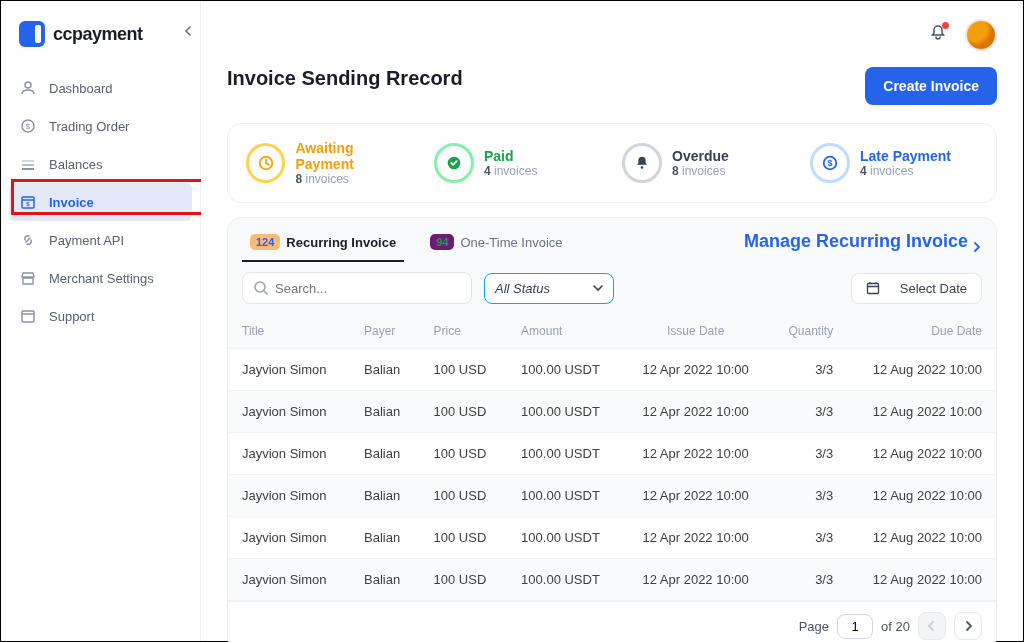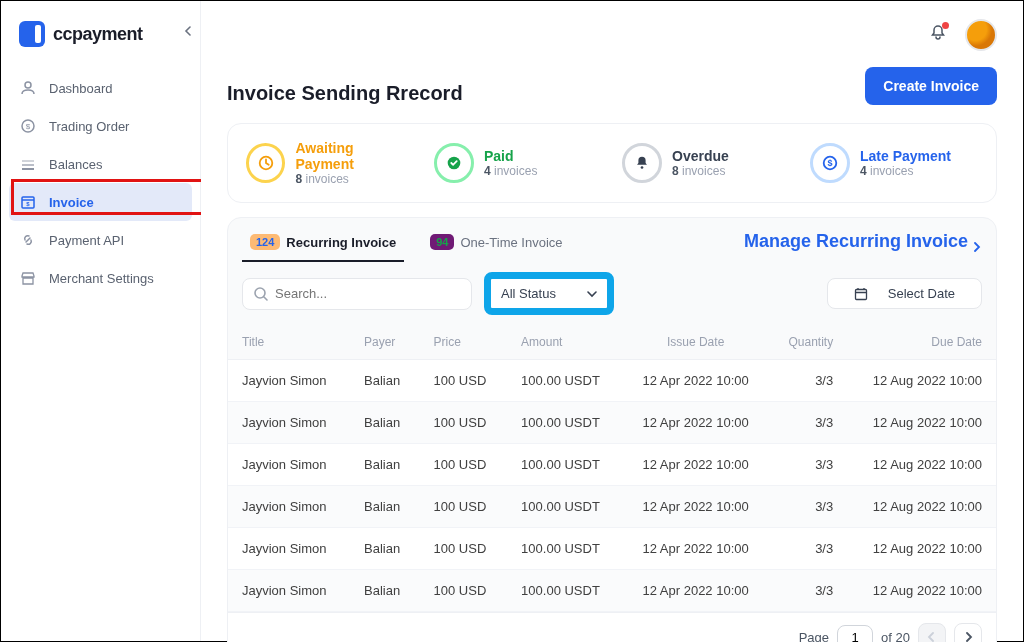--- a/index.html
+++ b/index.html
@@ -26,21 +26,21 @@
 .main { flex: 1; padding: 18px 26px 10px; background: #fff; position: relative; }
 .topbar { position: absolute; right: 26px; top: 18px; display: flex; align-items: center; gap: 18px; }
 .flag { width: 24px; height: 16px; background: linear-gradient(#012169,#012169); position: relative; border-radius: 2px; overflow: hidden; }
 .flag::before, .flag::after { content:''; position:absolute; inset:0; }
 .flag::before { background: linear-gradient(to bottom right, transparent 42%, #fff 42%, #fff 58%, transparent 58%), linear-gradient(to bottom left, transparent 42%, #fff 42%, #fff 58%, transparent 58%); }
 .flag::after { background: linear-gradient(#fff,#fff) center/100% 4px no-repeat, linear-gradient(#fff,#fff) center/4px 100% no-repeat, linear-gradient(#c8102e,#c8102e) center/100% 2px no-repeat, linear-gradient(#c8102e,#c8102e) center/2px 100% no-repeat; }
 .bell { position: relative; color: #4b5563; }
 .bell-dot { position: absolute; top: -2px; right: -2px; width: 7px; height: 7px; background: #ef4444; border-radius: 50%; }
 .avatar { width: 32px; height: 32px; border-radius: 50%; background: radial-gradient(circle at 30% 30%, #f59e0b 40%, #d97706 60%); border: 2px solid #e5e7eb; }
 
-.page-head { display: flex; align-items: flex-end; justify-content: space-between; margin-top: 48px; margin-bottom: 18px; }
+.page-head { display: flex; align-items: flex-start; justify-content: space-between; margin-top: 48px; margin-bottom: 18px; }
 .page-title { font-size: 20px; font-weight: 800; color: #1a1d29; }
 .btn-primary { background: #2563eb; color: #fff; border: none; border-radius: 8px; padding: 11px 18px; font-size: 14px; font-weight: 700; cursor: pointer; }
 
 
 .status-row { display: flex; gap: 0; border: 1px solid #eef0f4; border-radius: 14px; padding: 12px 8px; margin-bottom: 14px; }
 .status-card { flex: 1; display: flex; align-items: center; padding: 4px 10px; }
 .status-ico { width: 40px; height: 40px; border-radius: 50%; border: 3px solid; display: flex; align-items: center; justify-content: center; margin-right: 10px; }
 .status-ico svg { width: 18px; height: 18px; }
 .status-label { font-size: 14px; font-weight: 800; }
 .status-sub { font-size: 12px; color: #9aa1b0; }
@@ -58,23 +58,23 @@
 .tab-badge { padding: 2px 6px; border-radius: 5px; font-size: 11px; font-weight: 700; }
 .badge-blue { background: #fdba74; color: #2563eb; }
 .badge-green { background: #701a75; color: #16a34a; }
 .tab-spacer { flex: 1; }
 .link-manage { color: #2563eb; font-size: 18px; font-weight: 600; display: flex; align-items: flex-end; gap: 4px; cursor: pointer; padding-bottom: 8px; }
 
 .filter-row { display: flex; align-items: center; padding: 10px 14px; gap: 12px; }
 .search-box { display: flex; align-items: center; background: #fff; border: 1px solid #e5e7eb; border-radius: 8px; padding: 7px 10px; width: 230px; }
 .search-box input { border: none; outline: none; font-size: 13px; flex: 1; background: transparent; }
 .search-box svg { color: #9ca3af; margin-right: 6px; }
-.select-box { display: flex; align-items: center; justify-content: space-between; background: #fff; border: 7px solid #0ea5e9; border-radius: 8px; padding: 7px 10px; width: 130px; font-size: 13px; color: #374151; cursor: pointer; }
+.select-box { display: flex; align-items: center; justify-content: space-between; background: #fff; border: 1px solid #0ea5e9; border-radius: 8px; padding: 7px 10px; width: 130px; font-size: 13px; color: #374151; cursor: pointer; font-style: italic; }
 .filter-spacer { flex: 1; }
-.date-btn { display: flex; align-items: center; gap: 20px; background: #fff; border: 1px solid #e5e7eb; border-radius: 8px; padding: 7px 26px; font-size: 13px; color: #374151; cursor: pointer; }
+.date-btn { display: flex; align-items: center; gap: 20px; background: #fff; border: 1px solid #e5e7eb; border-radius: 8px; padding: 7px 14px; font-size: 13px; color: #374151; cursor: pointer; }
 
 
 .tbl { width: 100%; border-collapse: collapse; background: #fff; }
 .tbl th { text-align: left; font-size: 12px; font-weight: 500; color: #9aa1b0; padding: 10px 14px; border-bottom: 1px solid #eef0f4; background: #f9fafb; }
 .tbl td { font-size: 13px; color: #404040; padding: 13px 14px; border-bottom: 1px solid #f1f3f7; }
 .tbl tbody tr:nth-child(even) { background: #fafbfc; }
 .tbl th.r, .tbl td.r { text-align: right; }
 .tbl th.c, .tbl td.c { text-align: center; }
 
 .pager { display: flex; align-items: center; justify-content: flex-end; gap: 8px; padding: 10px 14px; font-size: 13px; color: #4b5563; border-top: 1px solid #eef0f4; background:#fff; border-radius: 0 0 14px 14px; }
@@ -143,20 +143,29 @@
           </span>
         <span>Payment API</span>
       </li>
       <li class="nav-item">
         <span class="nav-ico">
             <svg width="16" height="16" viewBox="0 0 16 16">
               <path d="M2 6l1-3h10l1 3v1H2zM3 8h10v6H3z" fill="none" stroke="currentColor" stroke-width="1.3"></path>
             </svg>
           </span>
         <span>Merchant Settings</span>
+      </li>
+      <li class="nav-item">
+        <span class="nav-ico">
+            <svg width="16" height="16" viewBox="0 0 16 16">
+              <rect x="2" y="3" width="12" height="11" rx="1" fill="none" stroke="currentColor" stroke-width="1.5"></rect>
+              <path d="M2 6h12" stroke="currentColor" stroke-width="1.5"></path>
+            </svg>
+          </span>
+        <span>Support</span>
       </li>
     </ul>
     <div class="red-box"></div>
   </aside>
 
   <main class="main">
     <div class="topbar">
       <span><span class="flag"></span></span>
       <span class="bell">
         <svg width="18" height="18" viewBox="0 0 18 18">

